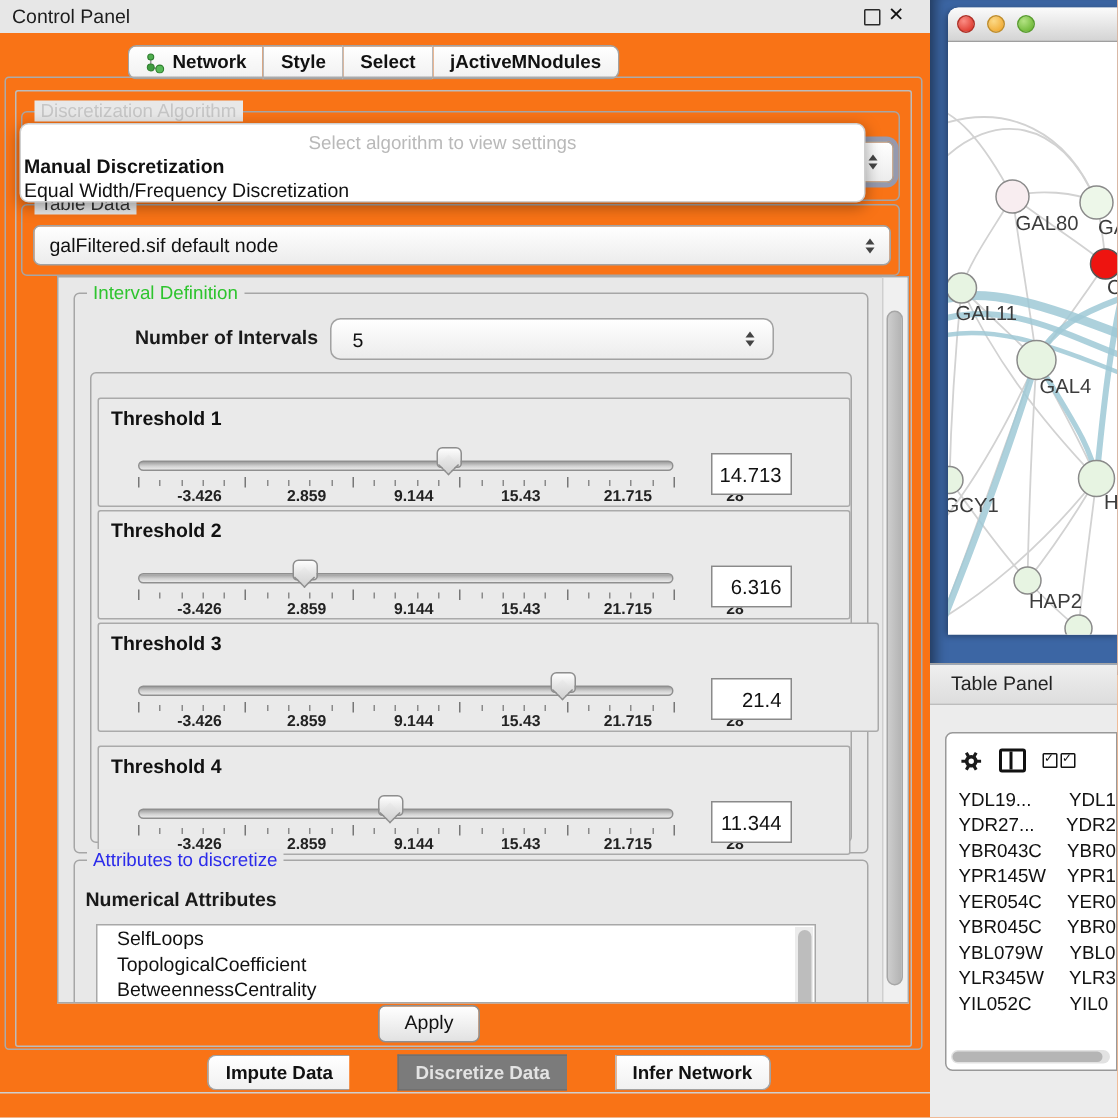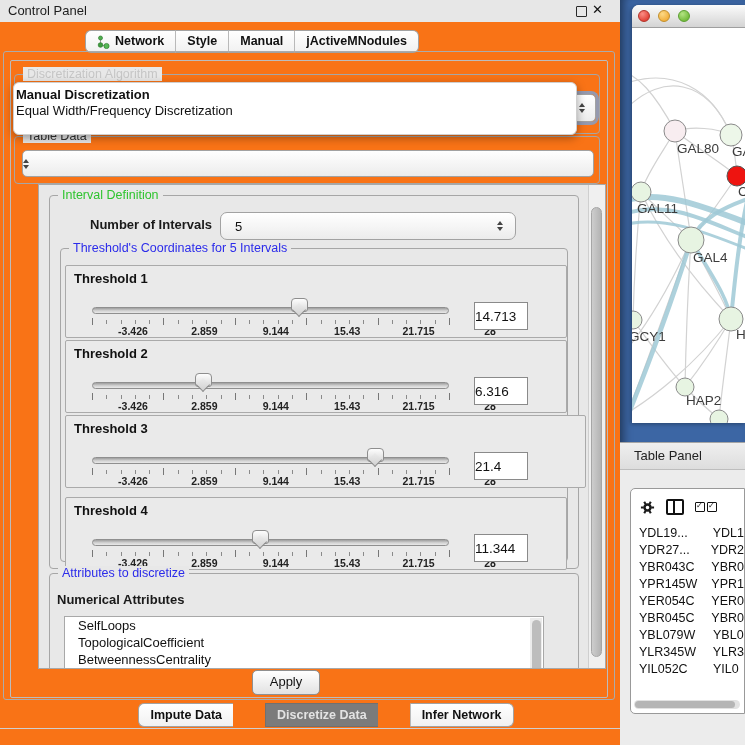--- a/index.html
+++ b/index.html
@@ -70,21 +70,21 @@
   .thumb-sl{position:absolute;top:32px;width:15px;height:12px;background:linear-gradient(#fdfdfd,#dadada);
     border:1px solid #8e8e8e;border-radius:4px 4px 3px 3px;z-index:2;}
   .thumb-sl::after{content:"";position:absolute;left:2.2px;top:6px;width:9px;height:9px;
     background:linear-gradient(135deg,#ececec,#d2d2d2);border-right:1px solid #8e8e8e;border-bottom:1px solid #8e8e8e;transform:rotate(45deg);}
   .ticks{position:absolute;left:26px;top:52px;width:357px;height:8px;}
   .tick{position:absolute;top:2px;width:1px;height:4px;background:#8a8a8a;}
   .tick.major{top:0;height:7px;background:#777;}
   .tick-labels{position:absolute;left:26px;top:59px;width:357px;height:12px;margin-left:41px;}
   .ticklab{position:absolute;transform:translateX(-50%);font-size:10.5px;font-weight:600;color:#222;white-space:nowrap;}
   .valbox{position:absolute;left:408px;top:36px;width:54px;height:28px;background:#fff;border:1px solid #8a8a8a;
-    font-size:13.5px;text-align:left;line-height:28px;padding-right:6px;box-sizing:border-box;color:#111;}
+    font-size:13.5px;text-align:right;line-height:28px;padding-right:6px;box-sizing:border-box;color:#111;}
 
   
   .attr-list{position:absolute;left:14px;top:42px;width:478px;height:78px;background:#fff;border:1px solid #a8a8a8;overflow:hidden;}
   .attr-item{font-size:13px;line-height:17px;padding-left:13px;color:#111;}
   .attr-scroll{position:absolute;right:1px;top:1px;width:12px;height:76px;background:#ececec;}
   .attr-scroll .thumb{position:absolute;left:1.5px;top:2px;width:9px;height:52px;background:#bdbdbd;border-radius:5px;}
 
   .apply-btn{left:252px;top:670px;width:66px;height:23px;background:linear-gradient(#ffffff,#e2e2e2);
     border:1px solid #8f8f8f;border-radius:5px;font-size:13px;text-align:center;line-height:22px;color:#111;}
 
@@ -144,21 +144,21 @@
         <circle cx="3.5" cy="3" r="2" fill="#4fae4f" stroke="#2e7d2e" stroke-width=".7"></circle>
         <circle cx="3.5" cy="10" r="2.3" fill="#3f9c3f" stroke="#2e7d2e" stroke-width=".7"></circle>
         <circle cx="9.5" cy="11" r="2.6" fill="#57b957" stroke="#2e7d2e" stroke-width=".7"></circle>
       </svg>
       <span>Network</span>
     </div>
     <div class="tab">
         <span>Style</span>
       </div>
     <div class="tab">
-        <span>Manual</span>
+        <span>Select</span>
       </div>
     <div class="tab">
         <span>jActiveMNodules</span>
       </div>
   </div>
 
   <div class="abs outer-frame"></div>
   <div class="abs inner-frame"></div>
 
   <div class="abs fieldset" style="left:14px;top:74px;width:584px;height:58px;">
@@ -166,28 +166,30 @@
   </div>
   <div class="abs combo combo-focus">
     <span class="val"></span>
     <span class="arrows">
         <i class="up"></i>
         <i class="dn"></i>
       </span>
   </div>
 
   <div class="abs popup">
+    <div class="prompt">Select algorithm to view settings</div>
     <div class="item bold">Manual Discretization</div>
     <div class="item">Equal Width/Frequency Discretization</div>
   </div>
 
   <div class="abs fieldset" style="left:14px;top:136px;width:584px;height:46px;">
     <span class="legend leg-dark">Table Data</span>
   </div>
   <div class="abs combo" style="left:22px;top:150px;width:570px;height:25px;">
+    <span class="val">galFiltered.sif default node</span>
     <span class="arrows">
         <i class="up"></i>
         <i class="dn"></i>
       </span>
   </div>
 
   <div class="abs viewport">
 
     <div class="fieldset" style="position:absolute;left:10px;top:10px;width:528px;height:372px;">
       <span class="legend leg-green">Interval Definition</span>
@@ -195,21 +197,20 @@
       <span style="position:absolute;left:40px;top:21px;font-size:13px;font-weight:700;">Number of Intervals</span>
       <div class="combo" style="position:absolute;left:170px;top:16px;width:294px;height:26px;border-radius:7px;">
         <span class="val" style="padding-left:14px;">5</span>
         <span class="arrows" style="margin-right:12px;">
             <i class="up"></i>
             <i class="dn"></i>
           </span>
       </div>
 
       <div class="fieldset" style="position:absolute;left:10px;top:52px;width:506px;height:312px;">
-        <span class="legend leg-blue">Threshold's Coordinates for 5 Intervals</span>
 
         <div class="thrbox" style="top:16px;">
           <span class="tlabel">Threshold 1</span>
           <div class="slider">
             <div class="track"></div>
             <div class="thumb-sl" style="left: 224.6px;"></div>
             <div class="ticks">
                 <div class="tick major" style="left: 0px;"></div>
                 <div class="tick" style="left: 14.3px;"></div>
                 <div class="tick" style="left: 28.6px;"></div>

